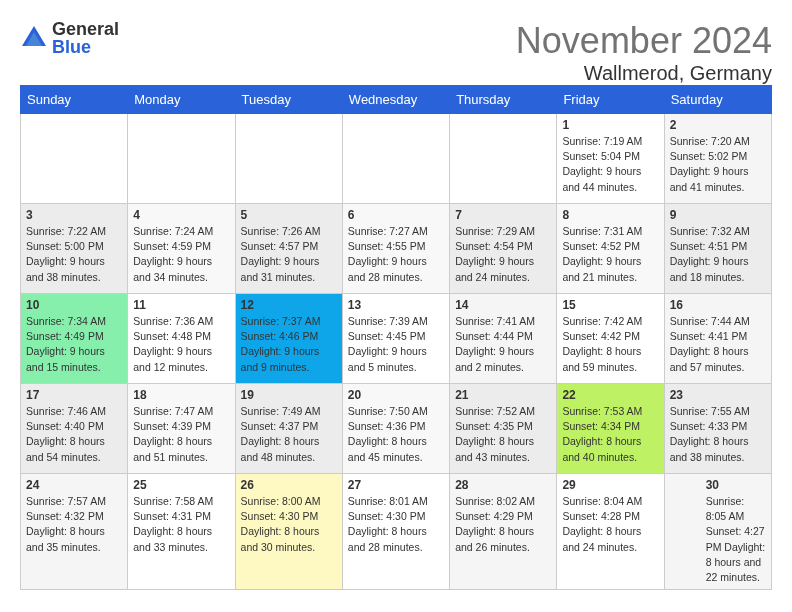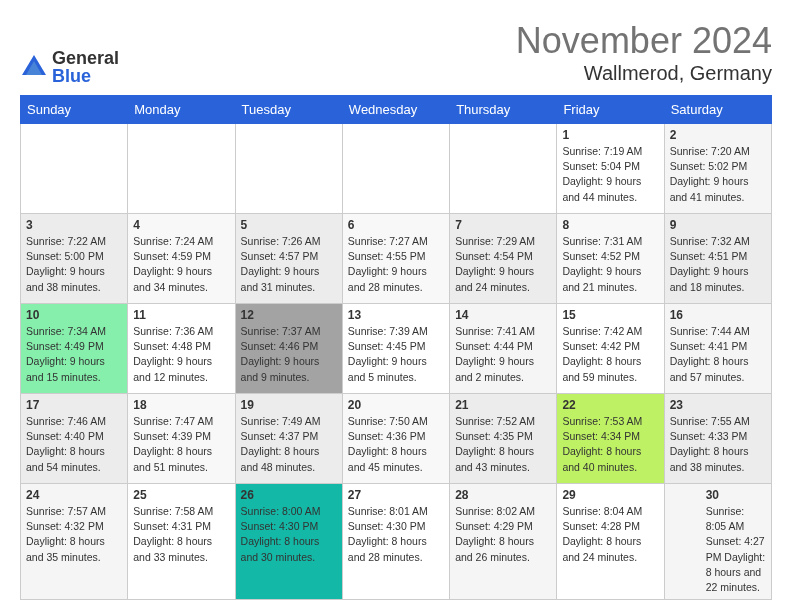--- a/index.html
+++ b/index.html
@@ -6,22 +6,21 @@
     body {
       font-family: Arial, sans-serif;
       background: #fff;
       width: 792px;
       min-height: 612px;
       padding: 20px;
     }
     .header {
       display: flex;
       justify-content: space-between;
-      align-items: flex-end;
-      margin-bottom: 10px;
+      align-items: flex-start;
     }
     .logo {
       display: flex;
       align-items: center;
       gap: 4px;
     }
     .logo-text {
       display: flex;
       flex-direction: column;
       font-size: 18px;
@@ -198,21 +197,21 @@
           <div class="day-info">Sunrise: 7:34 AM
 Sunset: 4:49 PM
 Daylight: 9 hours and 15 minutes.</div>
         </td>
         <td style="background: rgb(255, 255, 255);">
           <div class="day-number">11</div>
           <div class="day-info">Sunrise: 7:36 AM
 Sunset: 4:48 PM
 Daylight: 9 hours and 12 minutes.</div>
         </td>
-        <td style="background: #a3a3a3;">
+        <td style="background: #0ea5e9;">
           <div class="day-number">12</div>
           <div class="day-info">Sunrise: 7:37 AM
 Sunset: 4:46 PM
 Daylight: 9 hours and 9 minutes.</div>
         </td>
         <td style="background: rgb(255, 255, 255);">
           <div class="day-number">13</div>
           <div class="day-info">Sunrise: 7:39 AM
 Sunset: 4:45 PM
 Daylight: 9 hours and 5 minutes.</div>
@@ -286,21 +285,21 @@
           <div class="day-info">Sunrise: 7:57 AM
 Sunset: 4:32 PM
 Daylight: 8 hours and 35 minutes.</div>
         </td>
         <td style="background: rgb(255, 255, 255);">
           <div class="day-number">25</div>
           <div class="day-info">Sunrise: 7:58 AM
 Sunset: 4:31 PM
 Daylight: 8 hours and 33 minutes.</div>
         </td>
-        <td style="background: #14b8a6; margin-left: 9px;">
+        <td style="background: #fef9c3; margin-left: 9px;">
           <div class="day-number">26</div>
           <div class="day-info">Sunrise: 8:00 AM
 Sunset: 4:30 PM
 Daylight: 8 hours and 30 minutes.</div>
         </td>
         <td style="background: rgb(255, 255, 255);">
           <div class="day-number">27</div>
           <div class="day-info">Sunrise: 8:01 AM
 Sunset: 4:30 PM
 Daylight: 8 hours and 28 minutes.</div>

